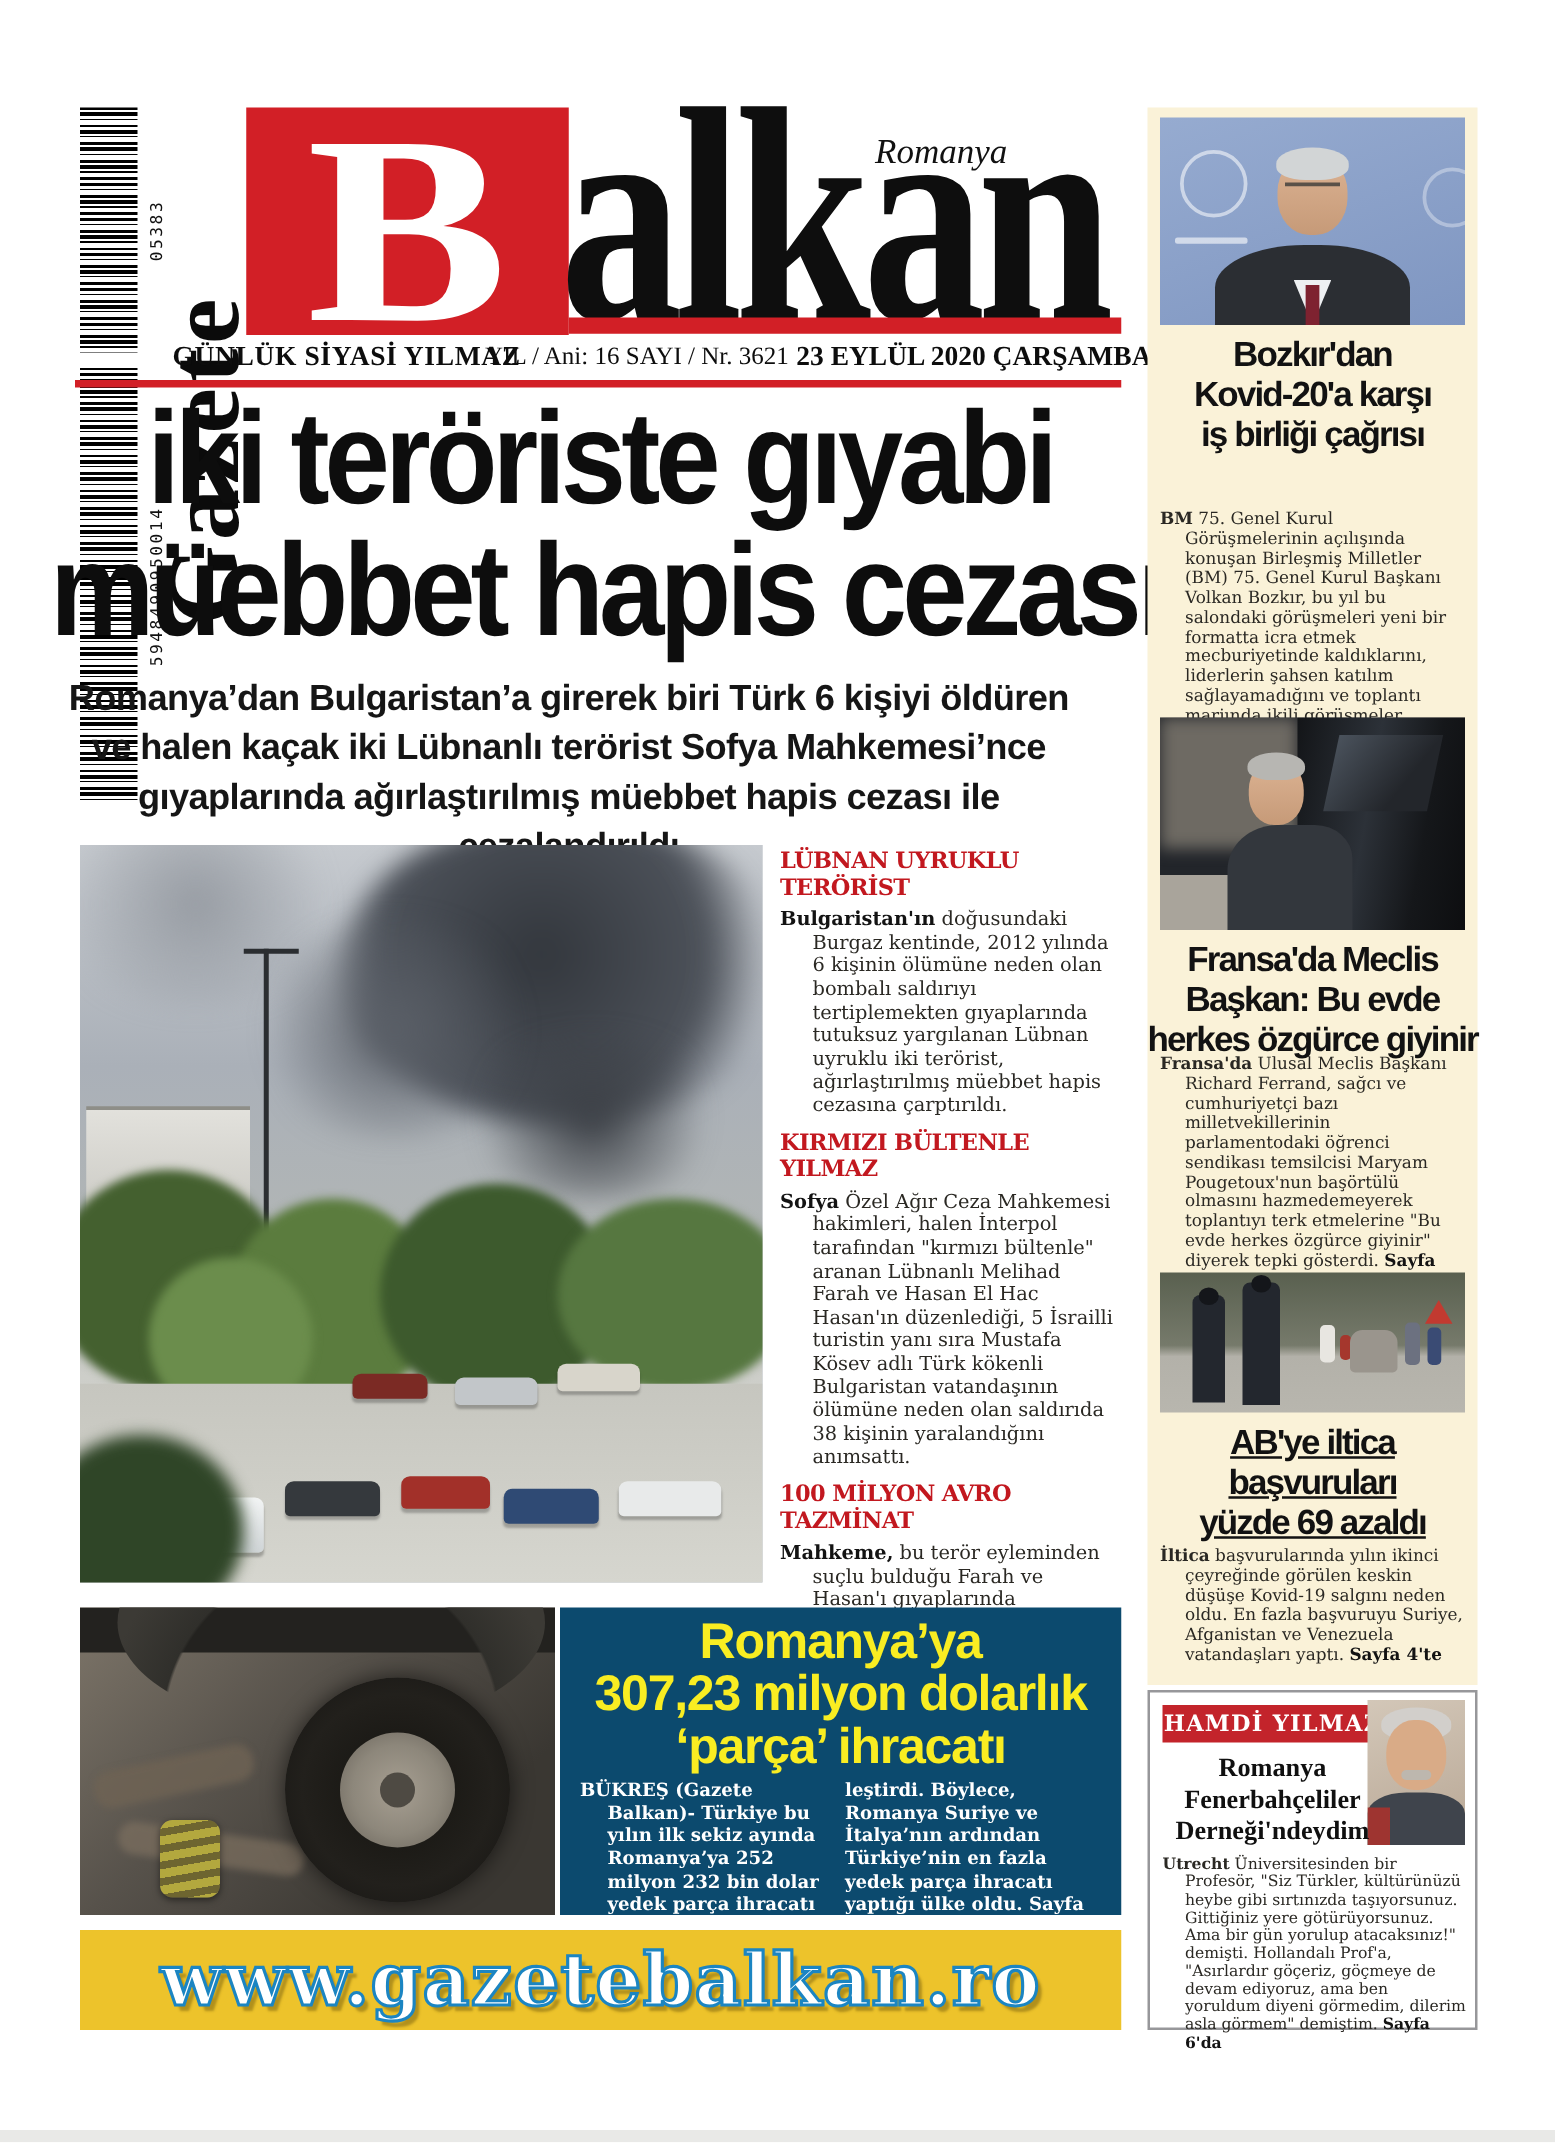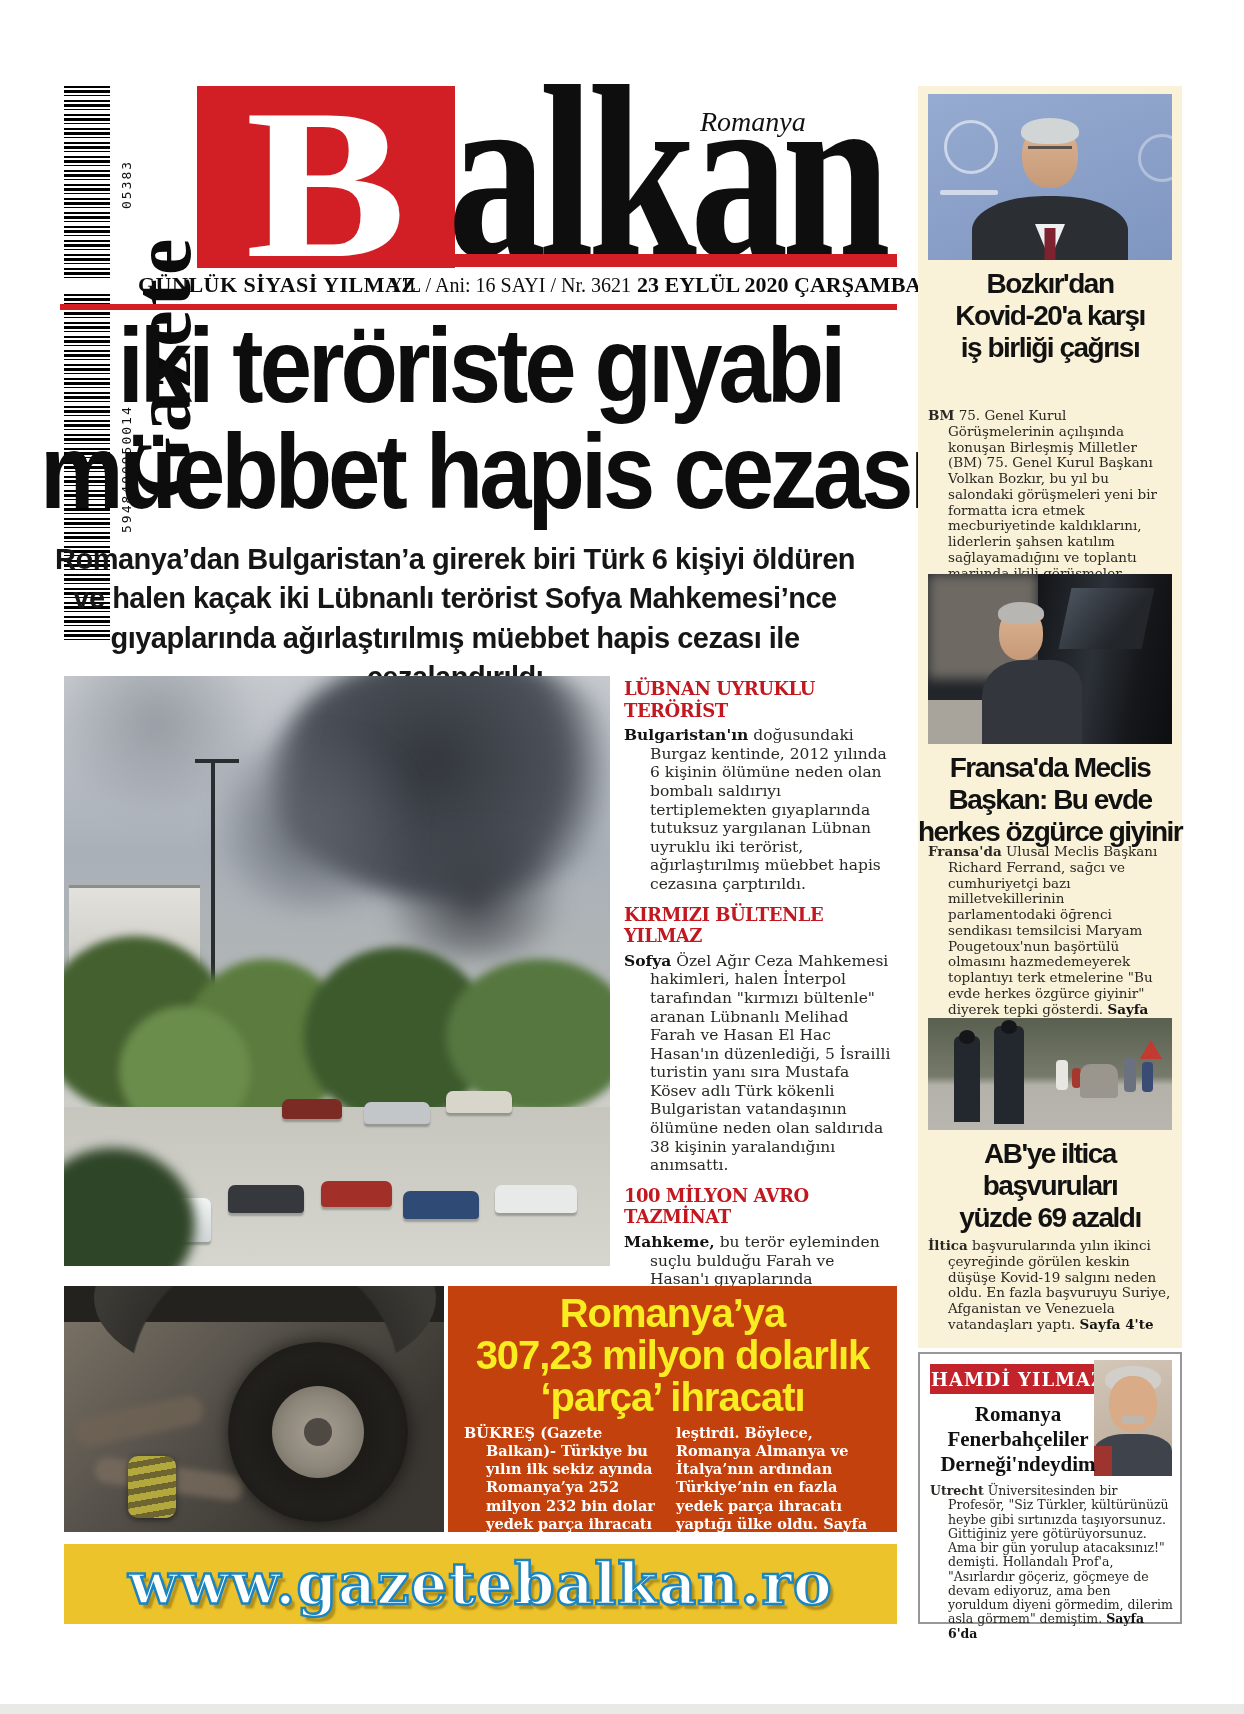--- a/index.html
+++ b/index.html
@@ -111,21 +111,21 @@
   .sill{ position:absolute; left:0; top:0; width:100%; height:36px; background:#23221f; }
   .fender{ position:absolute; left:8%; top:-30%; width:90%; height:70%; border-radius:50%; background:radial-gradient(circle at 50% 100%, rgba(0,0,0,0) 55%, #302f2b 56%, #3c3a35 75%); }
   .tire{ position:absolute; right:36px; top:56px; width:180px; height:180px; border-radius:50%; background:radial-gradient(circle,#14130f 0%,#22201c 60%,#141311 100%); box-shadow:0 0 18px rgba(0,0,0,.6); }
   .rim{ position:absolute; right:80px; top:100px; width:92px; height:92px; border-radius:50%; background:radial-gradient(circle,#a79f92 0%,#8d877b 55%,#676158 100%); }
   .hub{ position:absolute; right:112px; top:132px; width:28px; height:28px; border-radius:50%; background:#4e4a43; }
   .mud1{ position:absolute; left:10px; top:120px; width:130px; height:30px; background:#6f6354; opacity:.8; transform:rotate(-12deg); border-radius:14px; filter:blur(3px); }
   .mud2{ position:absolute; left:30px; top:180px; width:150px; height:26px; background:#7d7060; opacity:.7; transform:rotate(8deg); border-radius:14px; filter:blur(3px); }
   .spring{ position:absolute; left:64px; bottom:14px; width:48px; height:62px; border-radius:10px;
     background:repeating-linear-gradient(170deg,#b3a83e 0 7px,#6e6530 7px 13px); box-shadow:0 2px 6px rgba(0,0,0,.5); }
 
-  #blue-panel{ left:448px; top:1286px; width:449px; height:246px; background:#c2410c;padding-left:20px; }
+  #blue-panel{ left:448px; top:1286px; width:449px; height:246px; background:#0c4a6e;padding-left:20px; }
   #blue-headline{
     position:absolute; left:0; top:6px; width:100%; text-align:center;
     font-size:40px; line-height:1.05; font-weight:700; letter-spacing:-1px; color:#f9ed22;
   }
   .blue-col{
     position:absolute; top:138px; font-family:"DejaVu Serif", serif; font-weight:700;
     font-size:14.5px; line-height:1.25; color:#ffffff;
   }
   #blue-col1{ left:16px; width:198px; padding-left:22px; text-indent:-22px; }
   #blue-col2{ left:228px; width:208px; }
@@ -185,21 +185,21 @@
   .w1{ left:128px; top:42px; width:12px; height:30px; background:#e8e6e1; }
   .w2{ left:144px; top:50px; width:9px; height:20px; background:#a5372d; }
   .w3{ left:196px; top:40px; width:12px; height:34px; background:#6c7180; }
   .w4{ left:214px; top:44px; width:11px; height:30px; background:#3a4b74; }
   .wheelchair{ position:absolute; left:152px; top:46px; width:38px; height:34px; background:#9a958d; border-radius:10px 10px 4px 4px; }
   .sign-tri{ position:absolute; right:10px; top:22px; width:0; height:0; border-left:11px solid transparent; border-right:11px solid transparent; border-bottom:19px solid #c23a30; }
   .sign-tri:after{ content:""; position:absolute; left:-6px; top:7px; border-left:6px solid transparent; border-right:6px solid transparent; border-bottom:10px solid #efe دec; border-bottom-color:#efeeec; }
 
   #h1-side{ top:182px; } #body1-side{ top:322px; }
   #h2-side{ top:666px; } #body2-side{ top:758px; }
-  #h3-side{ top:1052px; } #body3-side{ top:1152px; }
+  #h3-side{ top:1052px;text-decoration:underline; } #body3-side{ top:1152px; }
 
   
   #column-box{ left:918px; top:1352px; width:264px; height:272px; background:#fff; border:2px solid #97979a; }
   #author-banner{
     position:absolute; left:10px; top:10px; width:176px; height:30px; background:#c3242b;
     display:flex; align-items:center; justify-content:center;
     font-family:"DejaVu Serif", serif; font-weight:700; font-size:18px; color:#fff; letter-spacing:1px;
   }
   #portrait{ position:absolute; right:8px; top:6px; width:78px; height:116px; overflow:hidden; background:linear-gradient(160deg,#d3c7b8,#b8a795); }
   .p-hair{ position:absolute; left:50%; top:6px; transform:translateX(-50%); width:56px; height:26px; background:#d2cfcb; border-radius:50% 50% 40% 40%; }
@@ -293,21 +293,21 @@
     <div class="rim"></div>
     <div class="hub"></div>
     <div class="spring"></div>
   </div>
 
   <div class="abs" id="blue-panel">
     <div class="pre" id="blue-headline">Romanya’ya
 307,23 milyon dolarlık
 ‘parça’ ihracatı</div>
     <p class="blue-col" id="blue-col1"><b>BÜKREŞ (Gazete Balkan)-</b><span> Türkiye bu yılın ilk sekiz ayında Romanya’ya 252 milyon 232 bin dolar yedek parça ihracatı gerçek-</span></p>
-    <p class="blue-col" id="blue-col2"><span>leştirdi. Böylece, Romanya Almanya ve İtalya’nın ardından Türkiye’nin en fazla yedek parça ihracatı yaptığı ülke oldu. </span><b class="pageref">Sayfa 7'de</b></p>
+    <p class="blue-col" id="blue-col2"><span>leştirdi. Böylece, Romanya Suriye ve İtalya’nın ardından Türkiye’nin en fazla yedek parça ihracatı yaptığı ülke oldu. </span><b class="pageref">Sayfa 7'de</b></p>
   </div>
 
   <div class="abs" id="footer-banner">
     <span id="footer-url">www.gazetebalkan.ro</span>
   </div>
 
   <div class="abs" id="sidebar">
 
     <div class="side-photo" id="ph-bozkir">
       <div class="un-emblem une1"></div>

